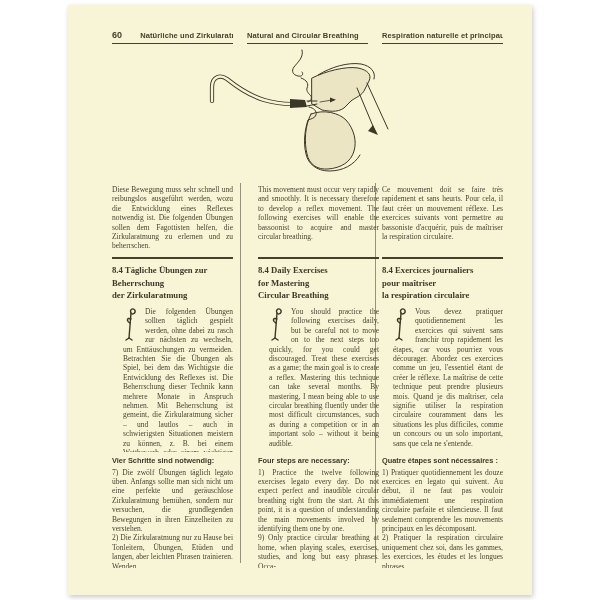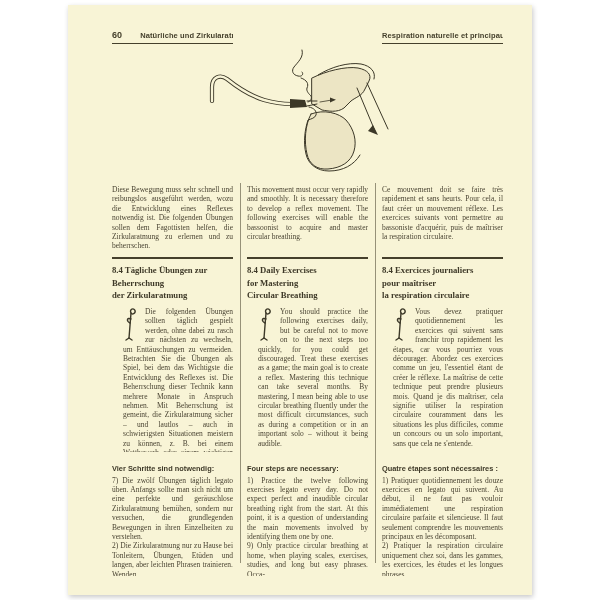--- a/index.html
+++ b/index.html
@@ -38,39 +38,40 @@
     font-family:Liberation Serif, serif;
     font-weight:bold;font-size:8.7px;line-height:12.5px;
     text-align:left;white-space:pre-line;color:#3e3928;
     height:43px;overflow:hidden;
   }
   .bodywrap{position:relative;height:145px;overflow:hidden;margin-left:11px;}
   .marker{
     float:left;width:20px;height:30px;margin-right:2px;
   }
   .bodytext{font-size:7.5px;line-height:9.4px;text-align:justify;}
-  .steps{height:112px;overflow:hidden;margin-top:12px;}
+  .steps{height:112px;overflow:hidden;margin-top:4px;}
   .steps-title{
     font-family:"Liberation Sans", sans-serif;
     font-weight:bold;font-size:7.4px;line-height:9.5px;
     color:#3e3928;margin-bottom:2px;white-space:nowrap;
   }
   .steptext{font-size:7.5px;line-height:9.4px;text-align:justify;}
   
   .vsep{
     position:absolute;top:178px;height:380px;width:1px;
     background:rgba(69,64,44,0.55);
   }
 </style>
 </head>
 <body>
 
 <div class="page">
 
   <div class="hdr" style="left:44px;"><span class="pgnum">60</span><span>Natürliche und Zirkularatmung</span></div>
+  <div class="hdr" style="left:179px;"><span>Natural and Circular Breathing</span></div>
   <div class="hdr" style="left:314px;"><span>Respiration naturelle et principaux</span></div>
 
   <svg class="figure" viewBox="0 0 230 142">
     <g stroke="#3c3828" stroke-width="1" fill="none" stroke-linecap="round" stroke-linejoin="round">
 
       <path fill="#ece5c4" d="M116,29 C130,22 150,17 162,19 C172,21 176,26 173,32 L169,40 C166,47 160,48 155,52 L148,59 C141,64 132,62 126,61 L116,55 Z"></path>
 
       <path fill="#ece5c4" d="M115,65 C128,60 143,64 150,71 C158,80 161,92 158,102 C155,113 145,119 132,120 C121,121 113,115 111,105 C108,93 109,76 115,65 Z"></path>
 
       <path d="M106,1 C108,8 102,13 98,18 C95,22 97,26 102,27 C106,28 108,25 106,23"></path>
@@ -118,21 +119,21 @@
       </span>
       <p class="bodytext">Die folgenden Übungen sollten täglich gespielt werden, ohne dabei zu rasch zur nächsten zu wechseln, um Enttäuschungen zu vermeiden. Betrachten Sie die Übungen als Spiel, bei dem das Wichtigste die Entwicklung des Reflexes ist. Die Beherrschung dieser Technik kann mehrere Monate in Anspruch nehmen. Mit Beherrschung ist gemeint, die Zirkularatmung sicher – und lautlos – auch in schwierigsten Situationen meistern zu können, z. B. bei einem Wettbewerb oder einem wichtigen Solo.</p>
     </div>
     <div class="steps">
       <div class="steps-title">Vier Schritte sind notwendig:</div>
       <p class="steptext">7) Die zwölf Übungen täglich legato üben. Anfangs sollte man sich nicht um eine perfekte und geräuschlose Zirkularatmung bemühen, sondern nur versuchen, die grundlegenden Bewegungen in ihren Einzelheiten zu verstehen.</p>
       <p class="steptext">2) Die Zirkularatmung nur zu Hause bei Tonleitern, Übungen, Etüden und langen, aber leichten Phrasen trainieren. Wenden</p>
     </div>
   </div>
 
-  <div class="col" style="left:179px;">
+  <div class="col" style="left:190px;">
     <p class="intro">This movement must occur very rapidly and smoothly. It is necessary therefore to develop a reflex movement. The following exercises will enable the bassoonist to acquire and master circular breathing.</p>
     <div class="secrule"></div>
     <div class="heading">8.4 Daily Exercises
 for Mastering
 Circular Breathing</div>
     <div class="bodywrap">
       <span class="marker">
         <svg width="16" height="34" viewBox="0 0 16 34">
             <g stroke="#3c3828" fill="none" stroke-width="1.4" stroke-linecap="round">
               <path d="M8,6 C6,2 11,0.5 12,3.5 C13,6.5 9,8 8,6"></path>

